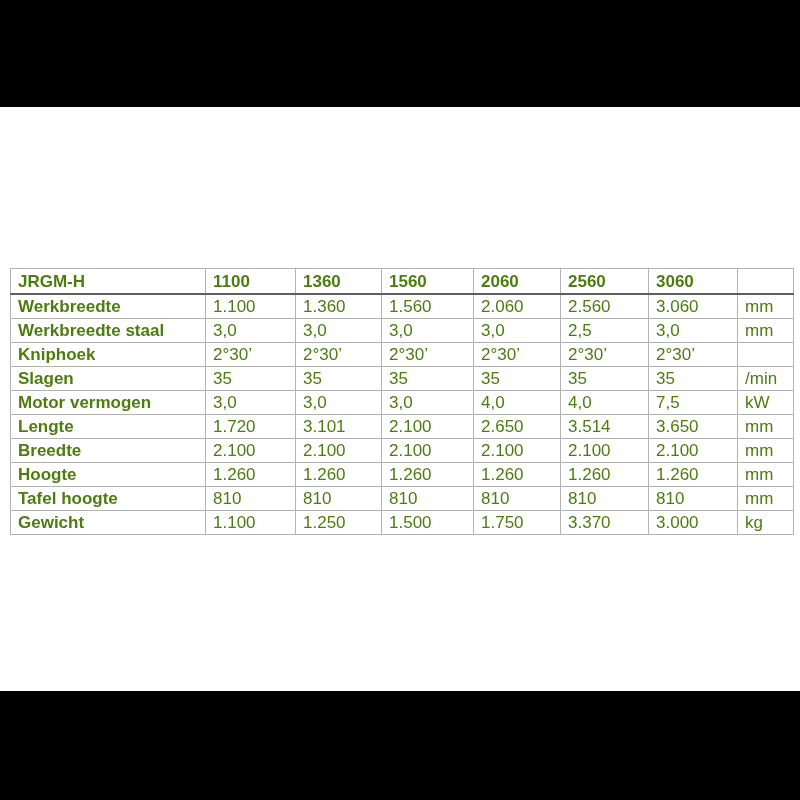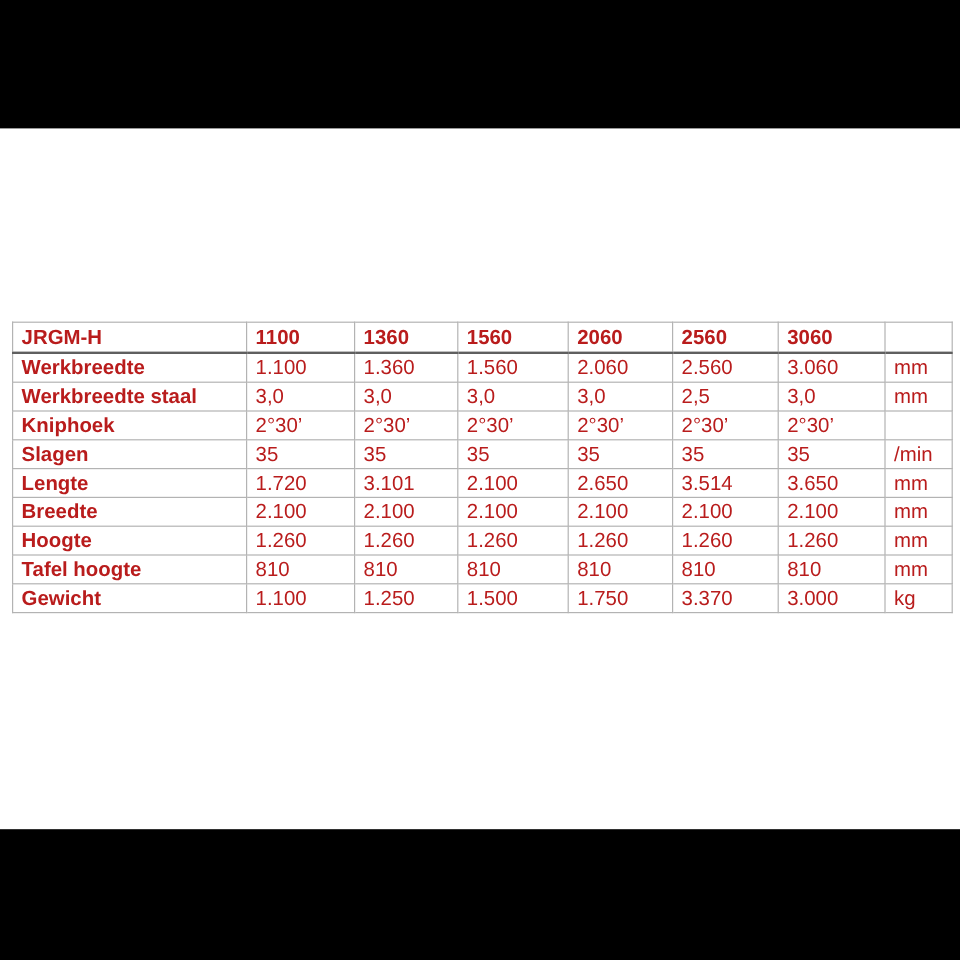--- a/index.html
+++ b/index.html
@@ -27,21 +27,21 @@
   }
   table.spec-table {
     position: absolute;
     left: 10px;
     top: 161px; 
     width: 783px;
     border-collapse: collapse;
     table-layout: fixed;
     font-family: "Liberation Sans", sans-serif;
     font-size: 17px;
-    color: #b91c1c;
+    color: #4d7c0f;
     background: #ffffff;
   }
   table.spec-table th,
   table.spec-table td {
     border: 1px solid #b3b3b3;
     height: 23px;
     padding: 0 2px 0 7px;
     text-align: left;
     vertical-align: middle;
     white-space: nowrap;
@@ -123,20 +123,30 @@
             <td class="row-label">Slagen</td>
             <td>35</td>
             <td>35</td>
             <td>35</td>
             <td>35</td>
             <td>35</td>
             <td>35</td>
             <td>/min</td>
           </tr>
           <tr>
+            <td class="row-label">Motor vermogen</td>
+            <td>3,0</td>
+            <td>3,0</td>
+            <td>3,0</td>
+            <td>4,0</td>
+            <td>4,0</td>
+            <td>7,5</td>
+            <td>kW</td>
+          </tr>
+          <tr>
             <td class="row-label">Lengte</td>
             <td>1.720</td>
             <td>3.101</td>
             <td>2.100</td>
             <td>2.650</td>
             <td>3.514</td>
             <td>3.650</td>
             <td>mm</td>
           </tr>
           <tr>

